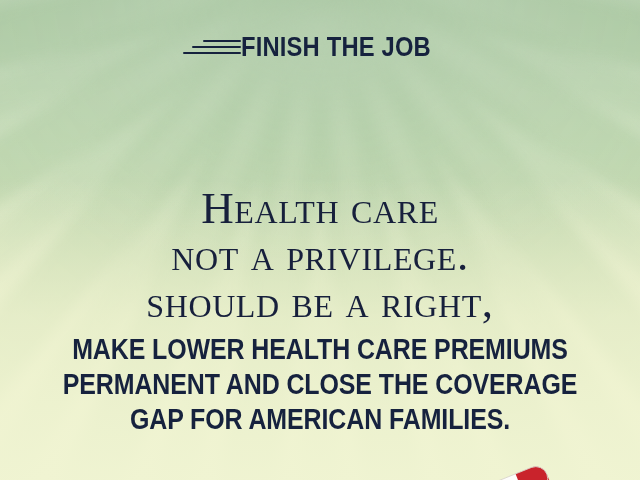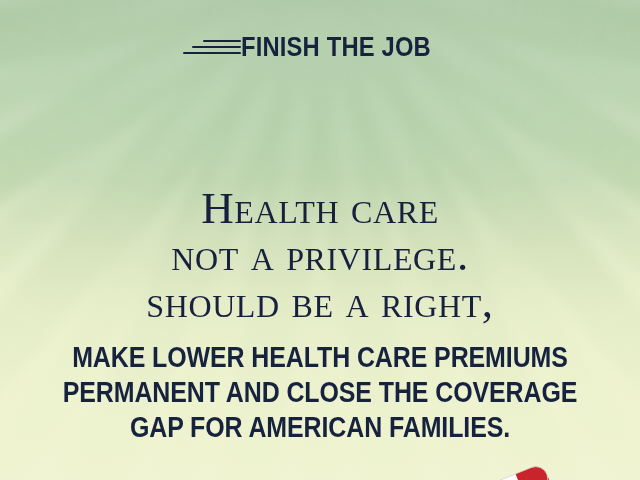--- a/index.html
+++ b/index.html
@@ -138,21 +138,21 @@
     font-size: 45px;
     line-height: 47px;
     font-variant: small-caps;
     letter-spacing: 0.6px;
     white-space: nowrap;
   }
 
   
   .subhead {
     position: absolute;
-    top: 340px;
+    top: 332px;
     left: 0;
     right: 0;
     text-align: center;
     color: #16223e;
   }
   .subhead .sh-line {
     display: block;
     font-family: "Liberation Sans", sans-serif;
     font-weight: bold;
     font-size: 29px;

